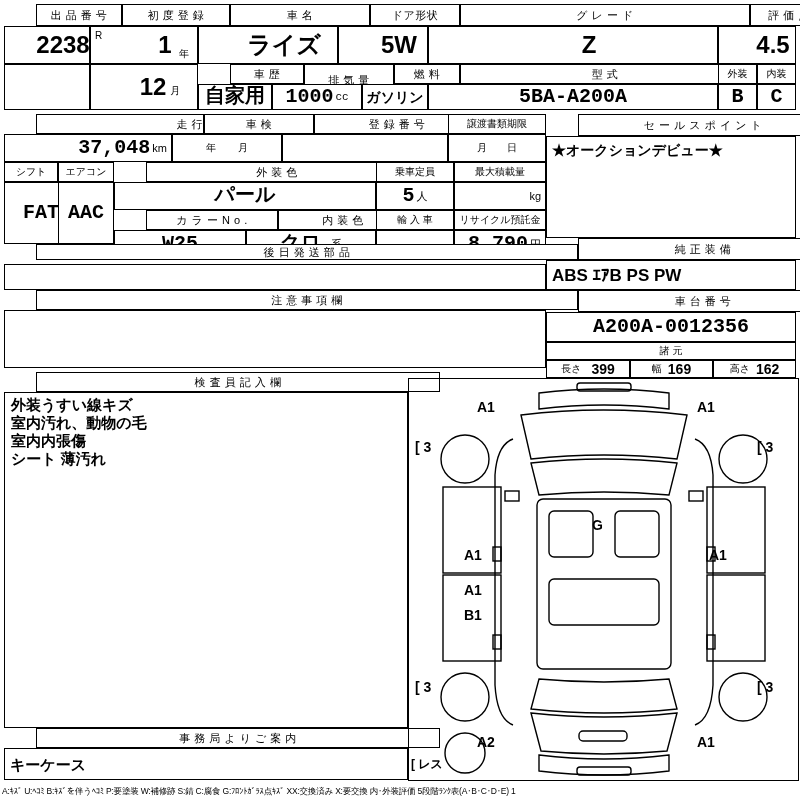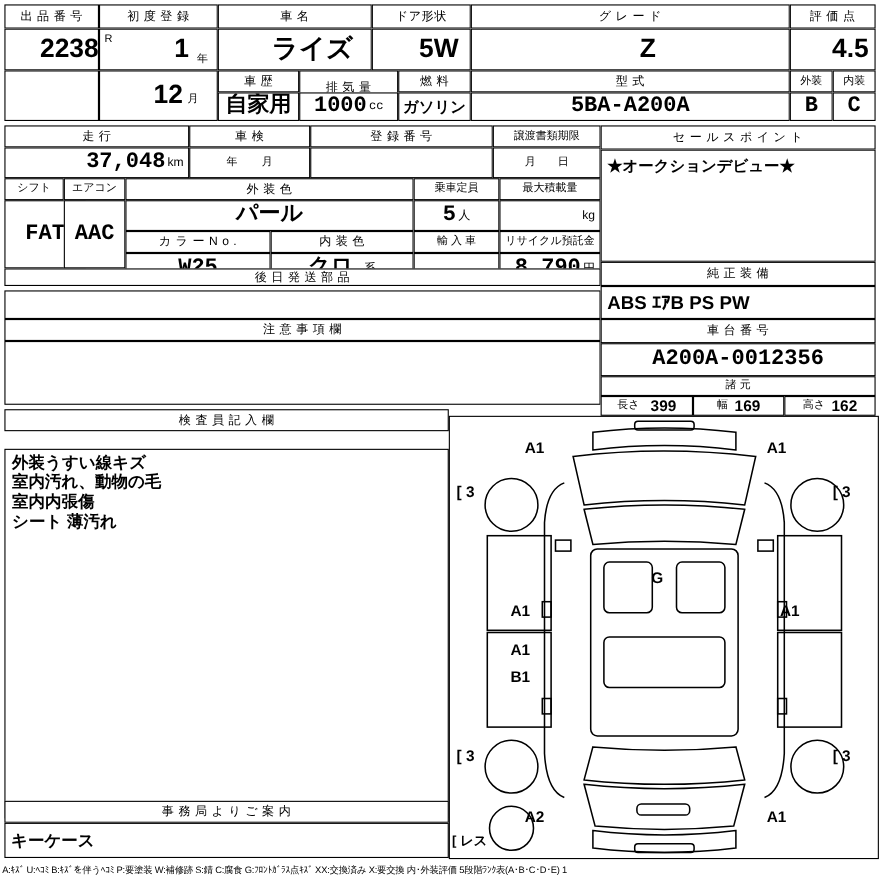--- a/index.html
+++ b/index.html
@@ -17,34 +17,34 @@
   .c {
     position:absolute;
     border:1px solid #000;
     display:flex;
     align-items:center;
     justify-content:center;
     overflow:hidden;
     background:#fff;
     line-height:1;
   }
-  .lbl { font-size:11px; letter-spacing:0.5px; }
+  .lbl { font-size:11px; letter-spacing:0.5px;margin-left:32px; }
   .lbl-sm { font-size:10px; }
   .val { font-size:20px; font-weight:bold;font-family:Liberation Mono, monospace; }
   .val-lg { font-size:24px; font-weight:bold;padding-left:32px; }
   .val-md { font-size:17px; font-weight:bold; }
   .val-sm { font-size:14px; font-weight:bold; }
   .left { justify-content:flex-start; padding-left:5px; }
   .right { justify-content:flex-end; padding-right:4px; }
 
   .unit { font-size:11px; font-weight:normal; margin-left:2px; }
 
   .rowtext { font-size:15px; font-weight:bold; }
 
-  .notes { flex-direction:column; align-items:flex-start; justify-content:flex-start; padding:4px 6px;margin-top:16px; }
+  .notes { flex-direction:column; align-items:flex-start; justify-content:flex-start; padding:4px 6px; }
   .notes div { font-size:15px; font-weight:bold; margin-bottom:3px; }
 
   .footer {
     position:absolute; left:0; bottom:0; width:800px; height:16px;
     font-size:8.5px; display:flex; align-items:center; padding-left:2px;
     white-space:nowrap; letter-spacing:-0.2px;
   }
 
   
   .diagram { position:absolute; left:408px; top:378px; width:391px; height:403px; border:1px solid #000; }
@@ -141,21 +141,21 @@
   <div class="c val" style="left:757px;top:84px;width:39px;height:26px;">
     <span>C</span>
   </div>
 
   <div class="c" style="left:90px;top:64px;width:108px;height:46px;">
     <span class="val-lg">12</span>
     <span class="lbl-sm" style="margin-left:4px;margin-top:8px;">月</span>
   </div>
   <div class="c" style="left:4px;top:64px;width:86px;height:46px;"></div>
 
-  <div class="c lbl" style="left:4px;top:114px;width:168px;height:20px;">
+  <div class="c lbl" style="left:4px;top:114px;width:168px;height:20px;justify-content:flex-end;">
     <span>走 行</span>
   </div>
   <div class="c right" style="left:4px;top:134px;width:168px;height:28px;">
     <span class="val">37,048</span>
     <span class="unit">km</span>
   </div>
 
   <div class="c lbl" style="left:172px;top:114px;width:110px;height:20px;">
     <span>車 検</span>
   </div>

